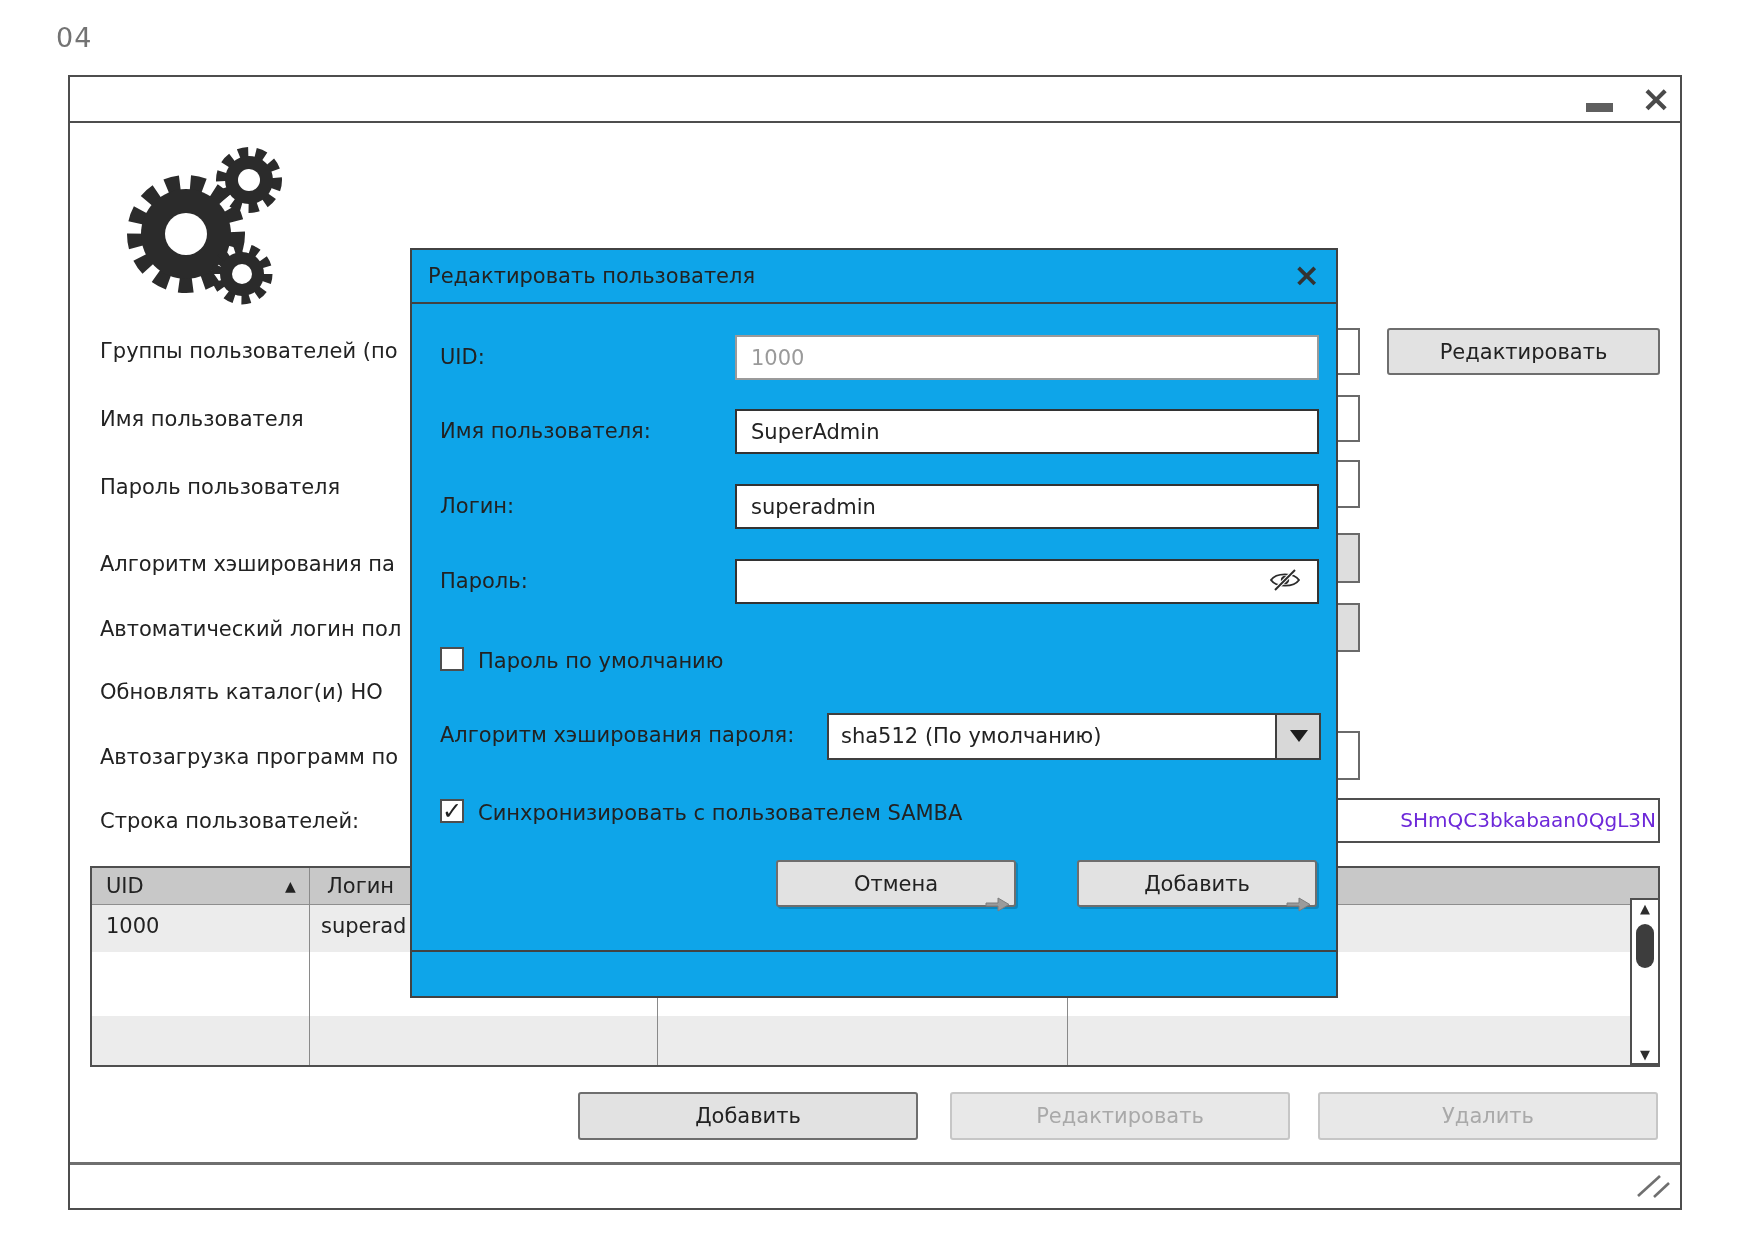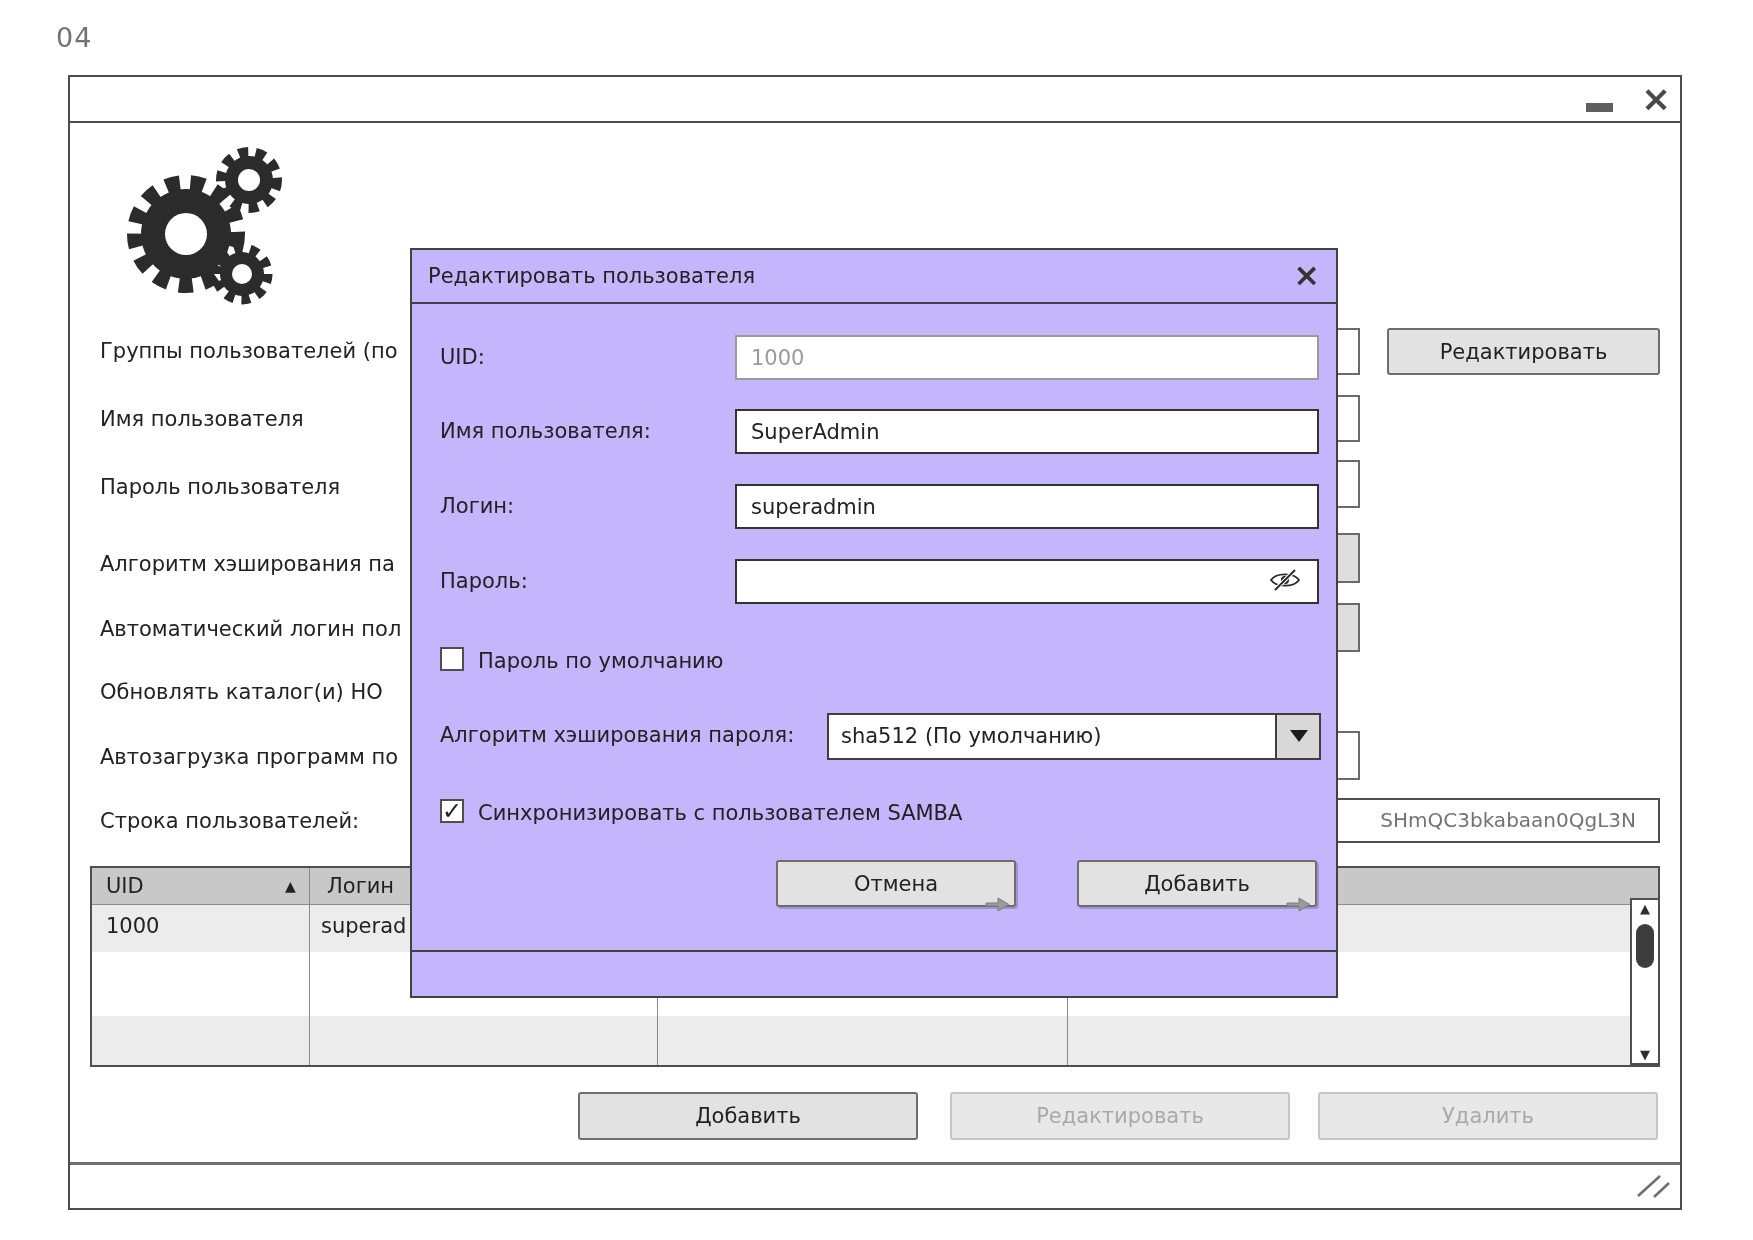--- a/index.html
+++ b/index.html
@@ -31,21 +31,21 @@
   }
   .btn.disabled { background:#e8e8e8; border-color:#c6c6c6; color:#a9a9a9; }
   .edit-top-btn { left:1387px; top:328px; width:273px; height:47px; }
 
   
   .frag { left:1320px; width:40px; border:2px solid #6a6a6a; background:#fff; z-index:1; }
   .frag.gray { background:#dedede; }
 
   .users-string-field {
     left:1322px; top:798px; width:338px; height:45px; border:2px solid #4f4f4f; background:#fff;
-    font-size:20px; color:#737373; line-height:41px; text-align:right; padding-right:22px;
+    font-size:20px; color:#6d28d9; line-height:41px; text-align:right; padding-right:2px;
     overflow:hidden; white-space:nowrap; z-index:1;
   }
 
   
   .table-box { left:90px; top:866px; width:1570px; height:201px; border:2px solid #4f4f4f; background:#fff; z-index:1; }
   .t-header { position:absolute; left:0; top:0; width:100%; height:37px; background:#c8c8c8; border-bottom:1px solid #8e8e8e; }
   .t-row1 { position:absolute; left:0; top:37px; width:100%; height:47px; background:#ececec; }
   .t-row2 { position:absolute; left:0; top:84px; width:100%; height:64px; background:#ffffff; }
   .t-row3 { position:absolute; left:0; top:148px; width:100%; height:49px; background:#ececec; }
   .t-vline { position:absolute; top:0; width:1px; height:100%; background:#8a8a8a; }
@@ -56,21 +56,21 @@
   .scrollbar { position:absolute; left:1538px; top:30px; width:30px; height:167px; border:2px solid #4f4f4f; background:#fff; z-index:3; }
   .sb-up { position:absolute; left:0; top:1px; width:100%; text-align:center; font-size:13px; color:#2e2e2e; }
   .sb-down { position:absolute; left:0; bottom:1px; width:100%; text-align:center; font-size:13px; color:#2e2e2e; }
   .sb-thumb { position:absolute; left:4px; top:24px; width:18px; height:44px; background:#3d3d3d; border-radius:9px; }
 
   .bottom-btn { top:1092px; width:340px; height:48px; }
   .bottom-sep { left:70px; top:1162px; width:1610px; height:3px; background:#6f6f6f; z-index:2; }
   .resize-grip { left:1632px; top:1170px; z-index:2; }
 
   
-  .dialog { left:410px; top:248px; width:928px; height:750px; background:#c4b5fd; border:2px solid #424242; z-index:10;padding-left:32px; }
+  .dialog { left:410px; top:248px; width:928px; height:750px; background:#0ea5e9; border:2px solid #424242; z-index:10;padding-left:32px; }
   .dlg-titlebar { position:absolute; left:0; top:0; width:100%; height:54px; border-bottom:2px solid #424242; }
   .dlg-title { position:absolute; left:16px; top:14px; font-size:21px; color:#222; }
   .dlg-close { position:absolute; right:16px; top:6px; font-size:32px; font-weight:bold; color:#333; line-height:38px; }
   .dlg-label { position:absolute; left:28px; font-size:21px; color:#222; white-space:nowrap; }
   .dlg-input {
     position:absolute; left:323px; width:584px; height:45px;
     border:2px solid #333; background:#fff; font-family:inherit;
     font-size:21px; color:#222; padding:0 14px; outline:none;
   }
   .dlg-input.readonly { border-color:#9a9a9a; color:#9a9a9a; }

